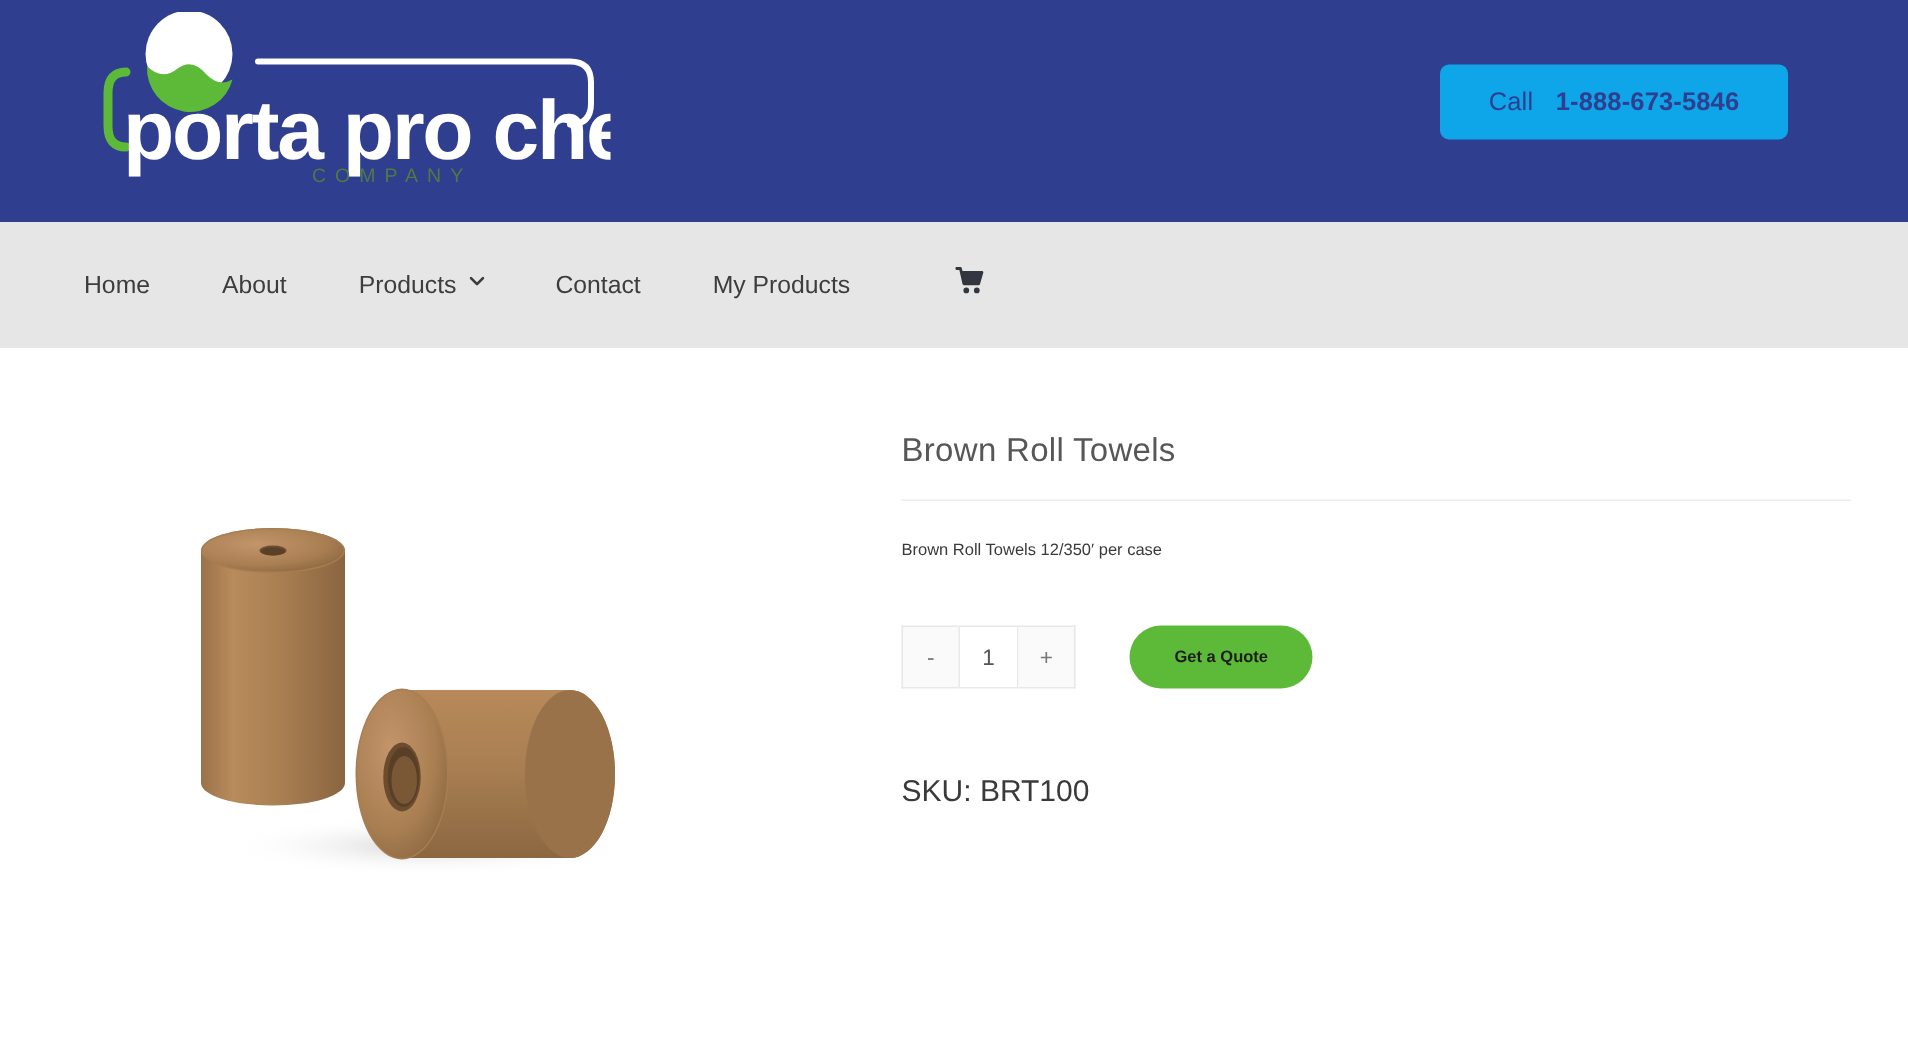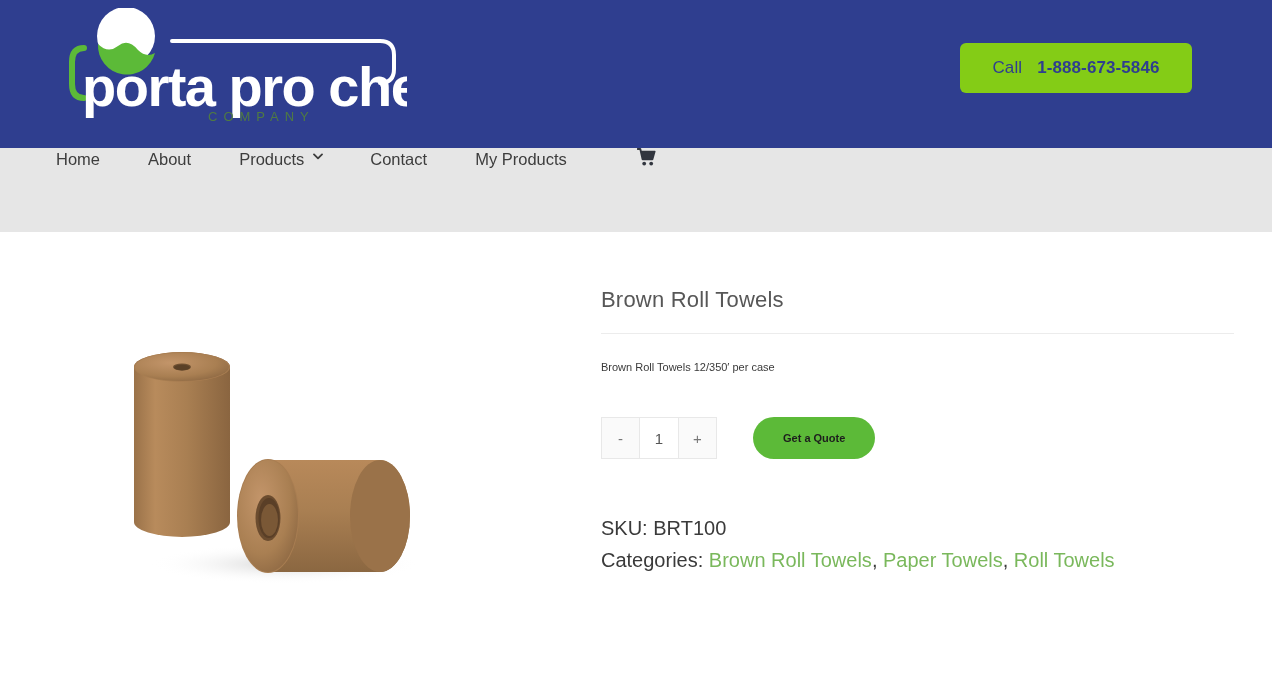--- a/index.html
+++ b/index.html
@@ -31,21 +31,21 @@
     height: 115px;
   }
   .logo-svg { display: block; }
 
   .call-button {
     position: absolute;
     right: 80px;
     top: 43px;
     width: 232px;
     height: 50px;
-    background: #84cc16;
+    background: #0ea5e9;
     border-radius: 6px;
     border: none;
     display: flex;
     align-items: center;
     justify-content: center;
     cursor: pointer;
     font-family: "Liberation Sans", sans-serif;
     font-size: 17px;
     color: #2f3e8f;
     letter-spacing: .1px;
@@ -54,21 +54,21 @@
   .call-button .call-word { font-weight: 400; }
   .call-button .call-number { font-weight: 700; margin-left: 15px; }
 
   
   .nav-bar {
     position: relative;
     width: 1272px;
     height: 84px;
     background: #e6e6e6;
     display: flex;
-    align-items: flex-start;
+    align-items: center;
   }
 
   .nav-links {
     display: flex;
     align-items: center;
     list-style: none;
     margin-left: 56px;
   }
   .nav-item {
     display: flex;
@@ -405,22 +405,16 @@
         <button class="qty-btn plus">+</button>
       </div>
       <button class="quote-button">Get a Quote</button>
     </div>
 
     <div class="meta-line">
       <span class="meta-label">SKU:</span>
       <span>BRT100</span>
     </div>
 
-    <div class="meta-line">
-      <span class="meta-label">Categories:</span>
-      <a class="cat-link">Brown Roll Towels</a><span class="cat-sep">,</span>
-      <a class="cat-link">Paper Towels</a><span class="cat-sep">,</span>
-      <a class="cat-link">Roll Towels</a>
-    </div>
 
   </div>
 
 </main>
 
 </body></html>

